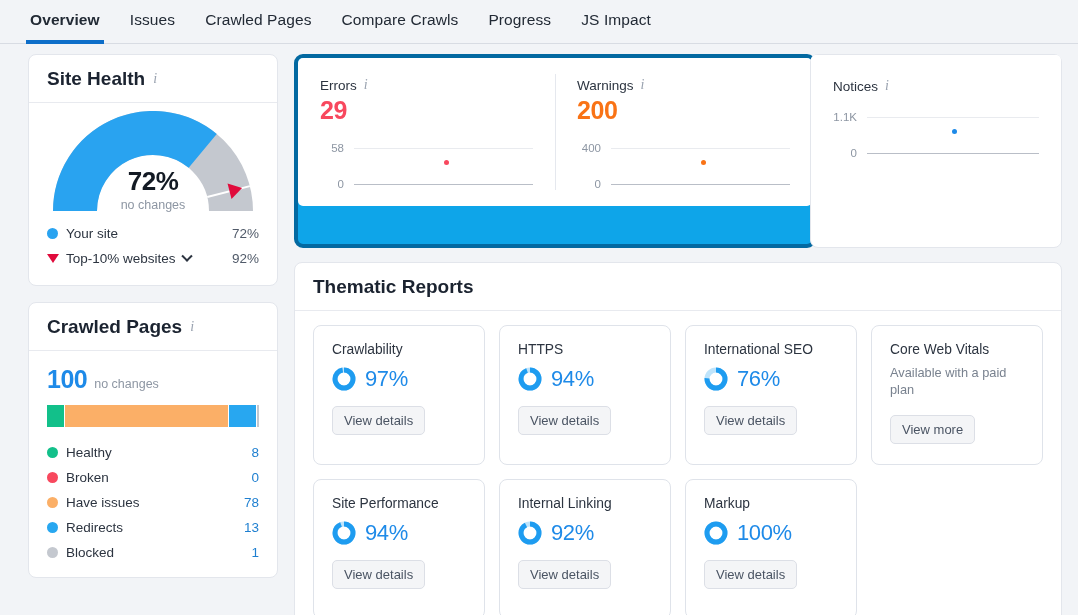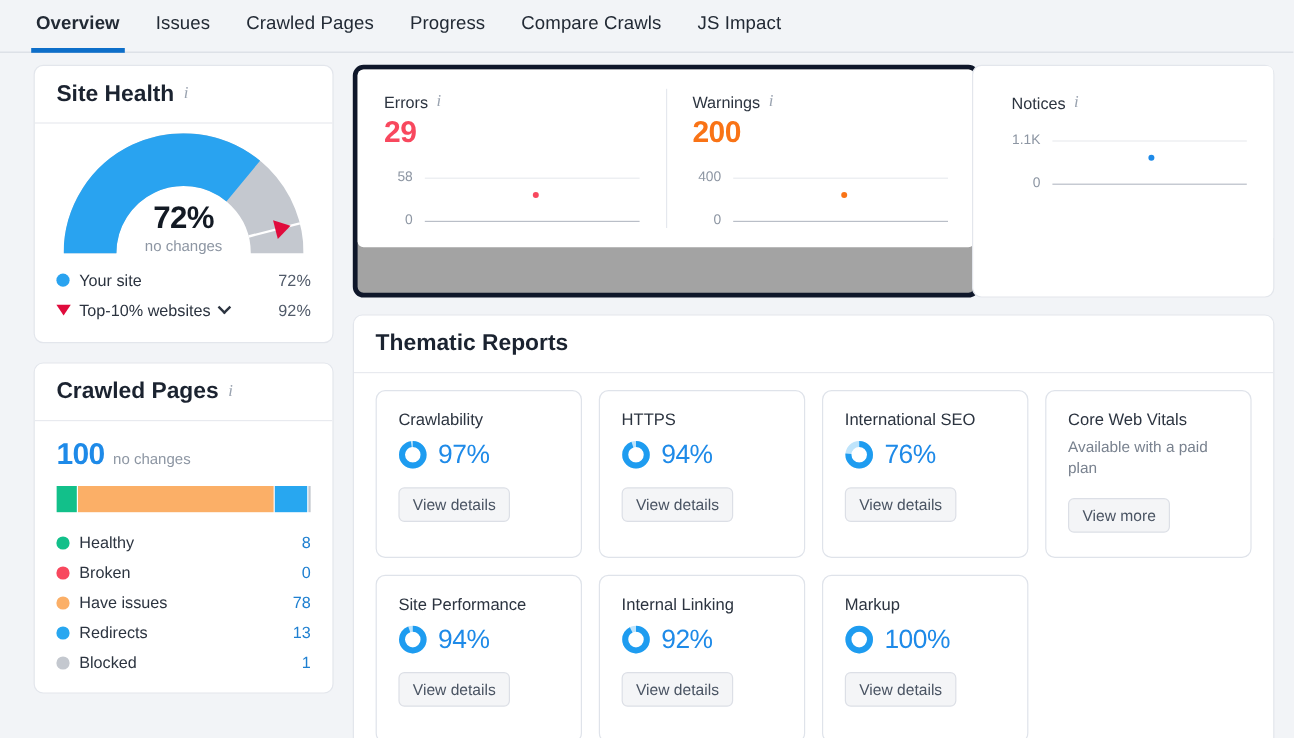--- a/index.html
+++ b/index.html
@@ -138,24 +138,24 @@
     display: flex;
     height: 22px;
     margin: 11px 0 13px 0;
     overflow: hidden;
     gap: 1px;
   }
   .cp-bar span { display: block; height: 100%; }
 
   
   .metrics-outer {
-    border: 4px solid #0f172a;
+    border: 4px solid #0369a1;
     border-radius: 9px;
     padding: 0;
-    background: #a3a3a3;
+    background: #0ea5e9;
   }
   .metrics-card {
     background: #fff;
     border-radius: 5px;
     display: flex;
     height: 148px;
   }
   .metric {
     flex: 1;
     padding: 20px 22px 0 22px;
@@ -197,21 +197,21 @@
 
   
   .metrics-strip { display: flex; gap: 0; }
   .metrics-strip > .metrics-outer { width: 522px; flex: none; }
   .notices-card {
     flex: 1;
     background: #fff;
     border: 1px solid #e3e6ec;
     border-radius: 8px;
     margin-left: -6px;
-    padding-left: 10px;
+    padding-left: 0;
     height: 194px;
   }
   .notices-card .metric { padding-top: 24px; }
 
   
   .tr-body { padding: 14px 18px 16px 18px; }
   .tr-grid {
     display: grid;
     grid-template-columns: repeat(4, 1fr);
     gap: 14px;
@@ -252,22 +252,22 @@
     font-family: "Liberation Sans", sans-serif;
   }
 </style>
 </head>
 <body>
 
 <div class="tabbar" id="tabbar">
     <div class="tab active">Overview</div>
     <div class="tab">Issues</div>
     <div class="tab">Crawled Pages</div>
+    <div class="tab">Compare Crawls</div>
     <div class="tab">Progress</div>
-    <div class="tab">Compare Crawls</div>
     <div class="tab">JS Impact</div>
   </div>
 
 <div class="page">
 
   <div class="col-left">
 
     <div class="card">
       <div class="card-head">
         <span class="card-title">Site Health</span>

